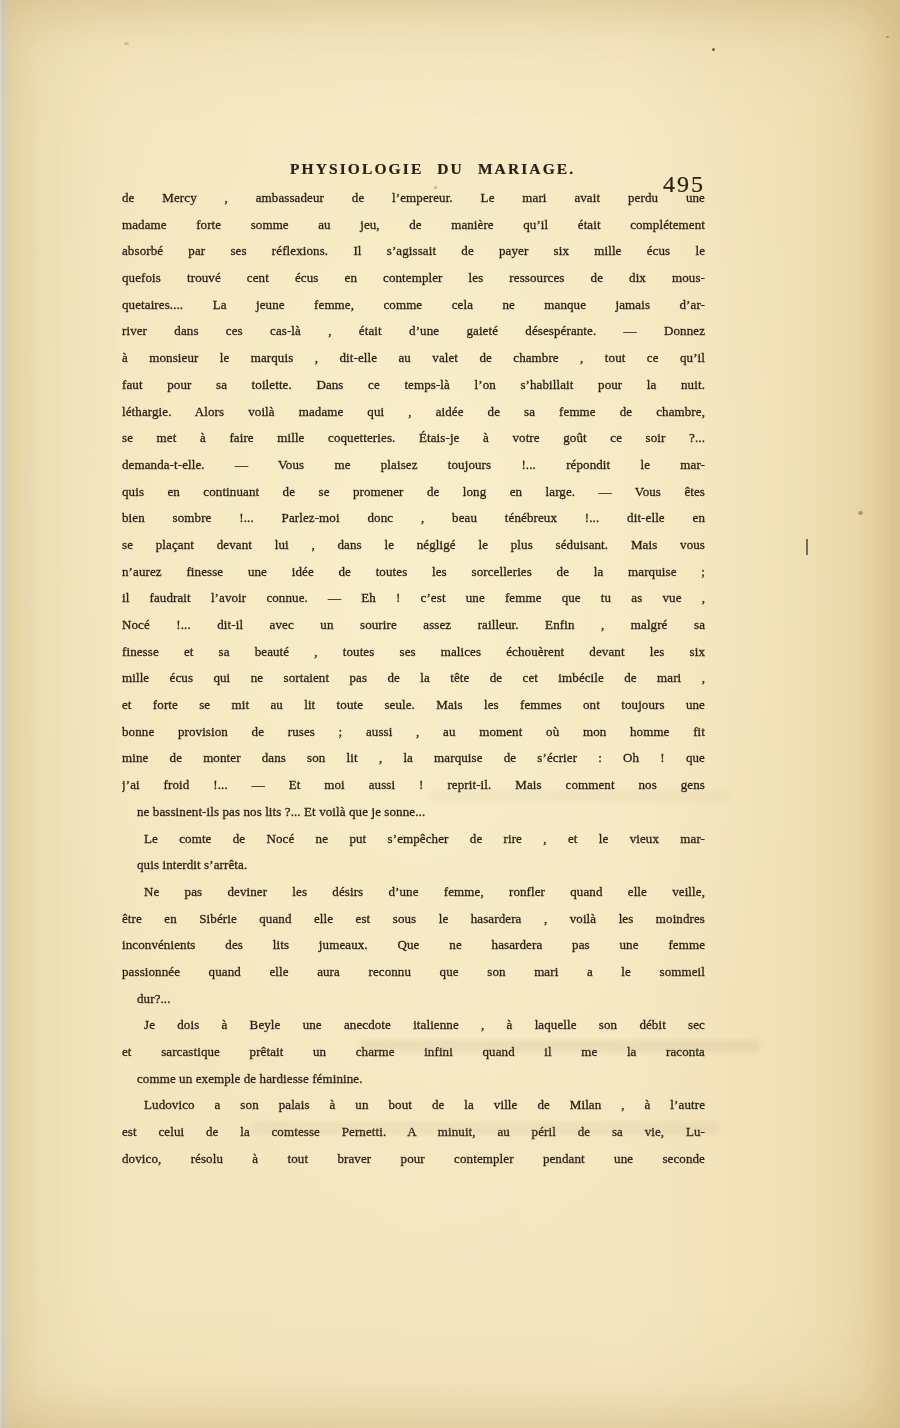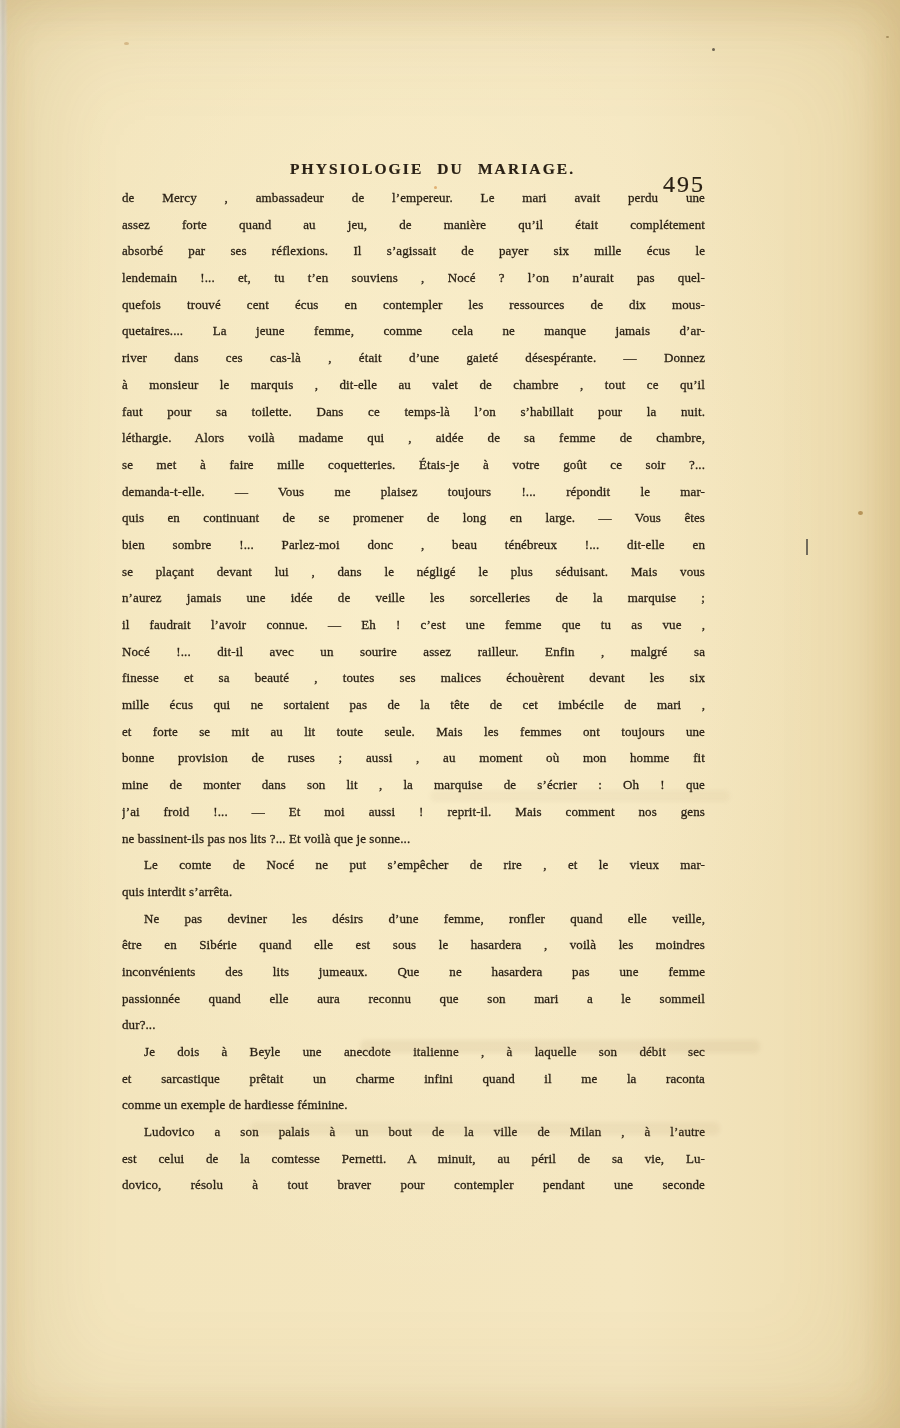--- a/index.html
+++ b/index.html
@@ -46,21 +46,21 @@
     position:absolute;left:122px;top:185px;width:583px;
   }
   .line{
     height:26.7px;line-height:26.7px;font-size:13px;
     text-align:justify;text-align-last:justify;
     overflow:hidden;
     letter-spacing:0.1px;
     -webkit-text-stroke:0.28px #2a2115;
   }
   .line.indent{text-indent:22px;}
-  .line.flush{text-align-last:left;}
+  .line.flush{text-align-last:left;margin-left:15px;}
   
   .mark{position:absolute;pointer-events:none;}
   .margin-dash{left:806px;top:539px;width:2px;height:16px;background:#5c574c;opacity:.85;}
   .dot-a{left:712px;top:48px;width:3px;height:3px;border-radius:50%;background:#4a4438;opacity:.8;}
   .dot-b{left:858px;top:511px;width:5px;height:4px;border-radius:50%;background:rgba(168,128,66,.75);}
   .dot-c{left:434px;top:186px;width:3px;height:3px;border-radius:50%;background:rgba(205,128,48,.55);}
   .dot-d{left:886px;top:36px;width:3px;height:2px;border-radius:50%;background:rgba(120,100,60,.6);}
   .fleck{left:124px;top:42px;width:5px;height:3px;border-radius:50%;background:rgba(190,150,90,.5);}
   
   .ghost{position:absolute;pointer-events:none;border-radius:6px;background:rgba(156,130,80,.10);filter:blur(2px);}
@@ -74,35 +74,34 @@
 <div class="scan">
   <div class="edge-strip"></div>
 
   <div class="running-head">
     <span class="head-title">PHYSIOLOGIE DU MARIAGE.</span>
     <span class="page-number">495</span>
   </div>
 
   <div class="text-block">
       <div class="line">de Mercy , ambassadeur de l’empereur. Le mari avait perdu une</div>
-      <div class="line">assez forte quand au jeu, de manière qu’il était complétement</div>
+      <div class="line">madame forte somme au jeu, de manière qu’il était complétement</div>
       <div class="line">absorbé par ses réflexions. Il s’agissait de payer six mille écus le</div>
-      <div class="line">lendemain !... et, tu t’en souviens , Nocé ? l’on n’aurait pas quel-</div>
       <div class="line">quefois trouvé cent écus en contempler les ressources de dix mous-</div>
       <div class="line">quetaires.... La jeune femme, comme cela ne manque jamais d’ar-</div>
       <div class="line">river dans ces cas-là , était d’une gaieté désespérante. — Donnez</div>
       <div class="line">à monsieur le marquis , dit-elle au valet de chambre , tout ce qu’il</div>
       <div class="line">faut pour sa toilette. Dans ce temps-là l’on s’habillait pour la nuit.</div>
       <div class="line">léthargie. Alors voilà madame qui , aidée de sa femme de chambre,</div>
       <div class="line">se met à faire mille coquetteries. Étais-je à votre goût ce soir ?...</div>
       <div class="line">demanda-t-elle. — Vous me plaisez toujours !... répondit le mar-</div>
       <div class="line">quis en continuant de se promener de long en large. — Vous êtes</div>
       <div class="line">bien sombre !... Parlez-moi donc , beau ténébreux !... dit-elle en</div>
       <div class="line">se plaçant devant lui , dans le négligé le plus séduisant. Mais vous</div>
-      <div class="line">n’aurez jamais une idée de veille les sorcelleries de la marquise ;</div>
+      <div class="line">n’aurez finesse une idée de toutes les sorcelleries de la marquise ;</div>
       <div class="line">il faudrait l’avoir connue. — Eh ! c’est une femme que tu as vue ,</div>
       <div class="line">Nocé !... dit-il avec un sourire assez railleur. Enfin , malgré sa</div>
       <div class="line">finesse et sa beauté , toutes ses malices échouèrent devant les six</div>
       <div class="line">mille écus qui ne sortaient pas de la tête de cet imbécile de mari ,</div>
       <div class="line">et forte se mit au lit toute seule. Mais les femmes ont toujours une</div>
       <div class="line">bonne provision de ruses ; aussi , au moment où mon homme fit</div>
       <div class="line">mine de monter dans son lit , la marquise de s’écrier : Oh ! que</div>
       <div class="line">j’ai froid !... — Et moi aussi ! reprit-il. Mais comment nos gens</div>
       <div class="line flush">ne bassinent-ils pas nos lits ?... Et voilà que je sonne...</div>
       <div class="line indent">Le comte de Nocé ne put s’empêcher de rire , et le vieux mar-</div>

